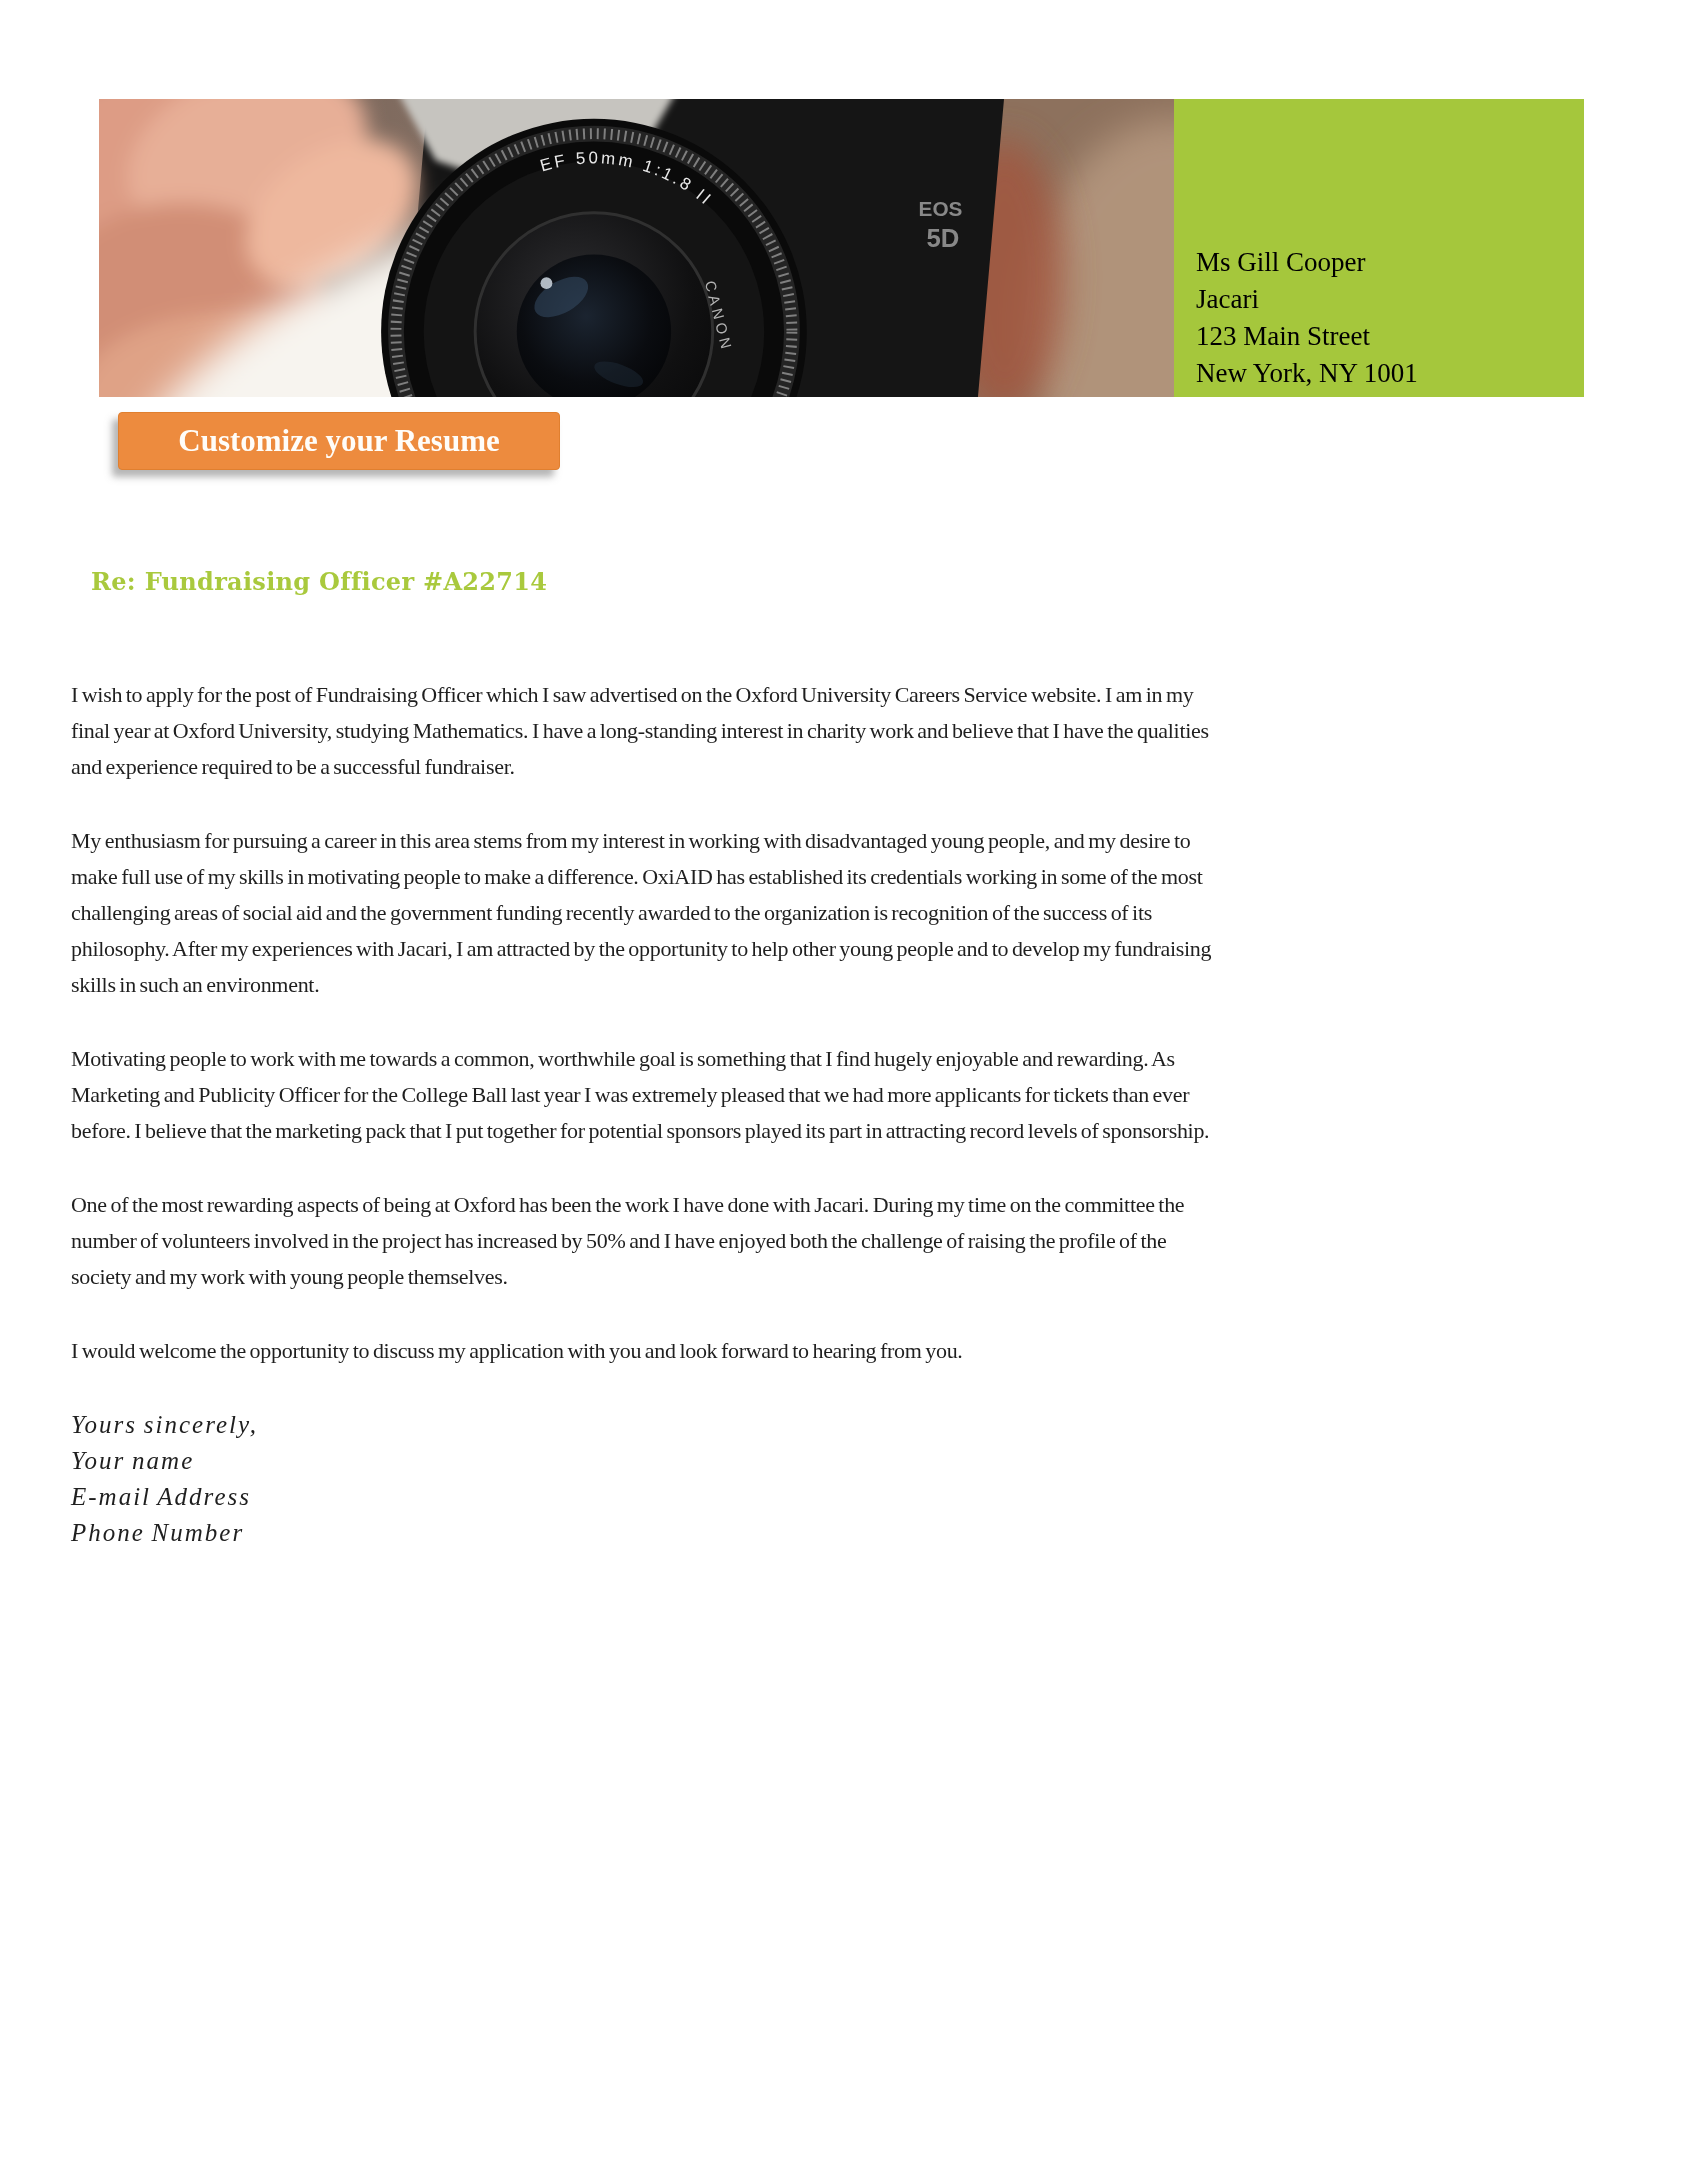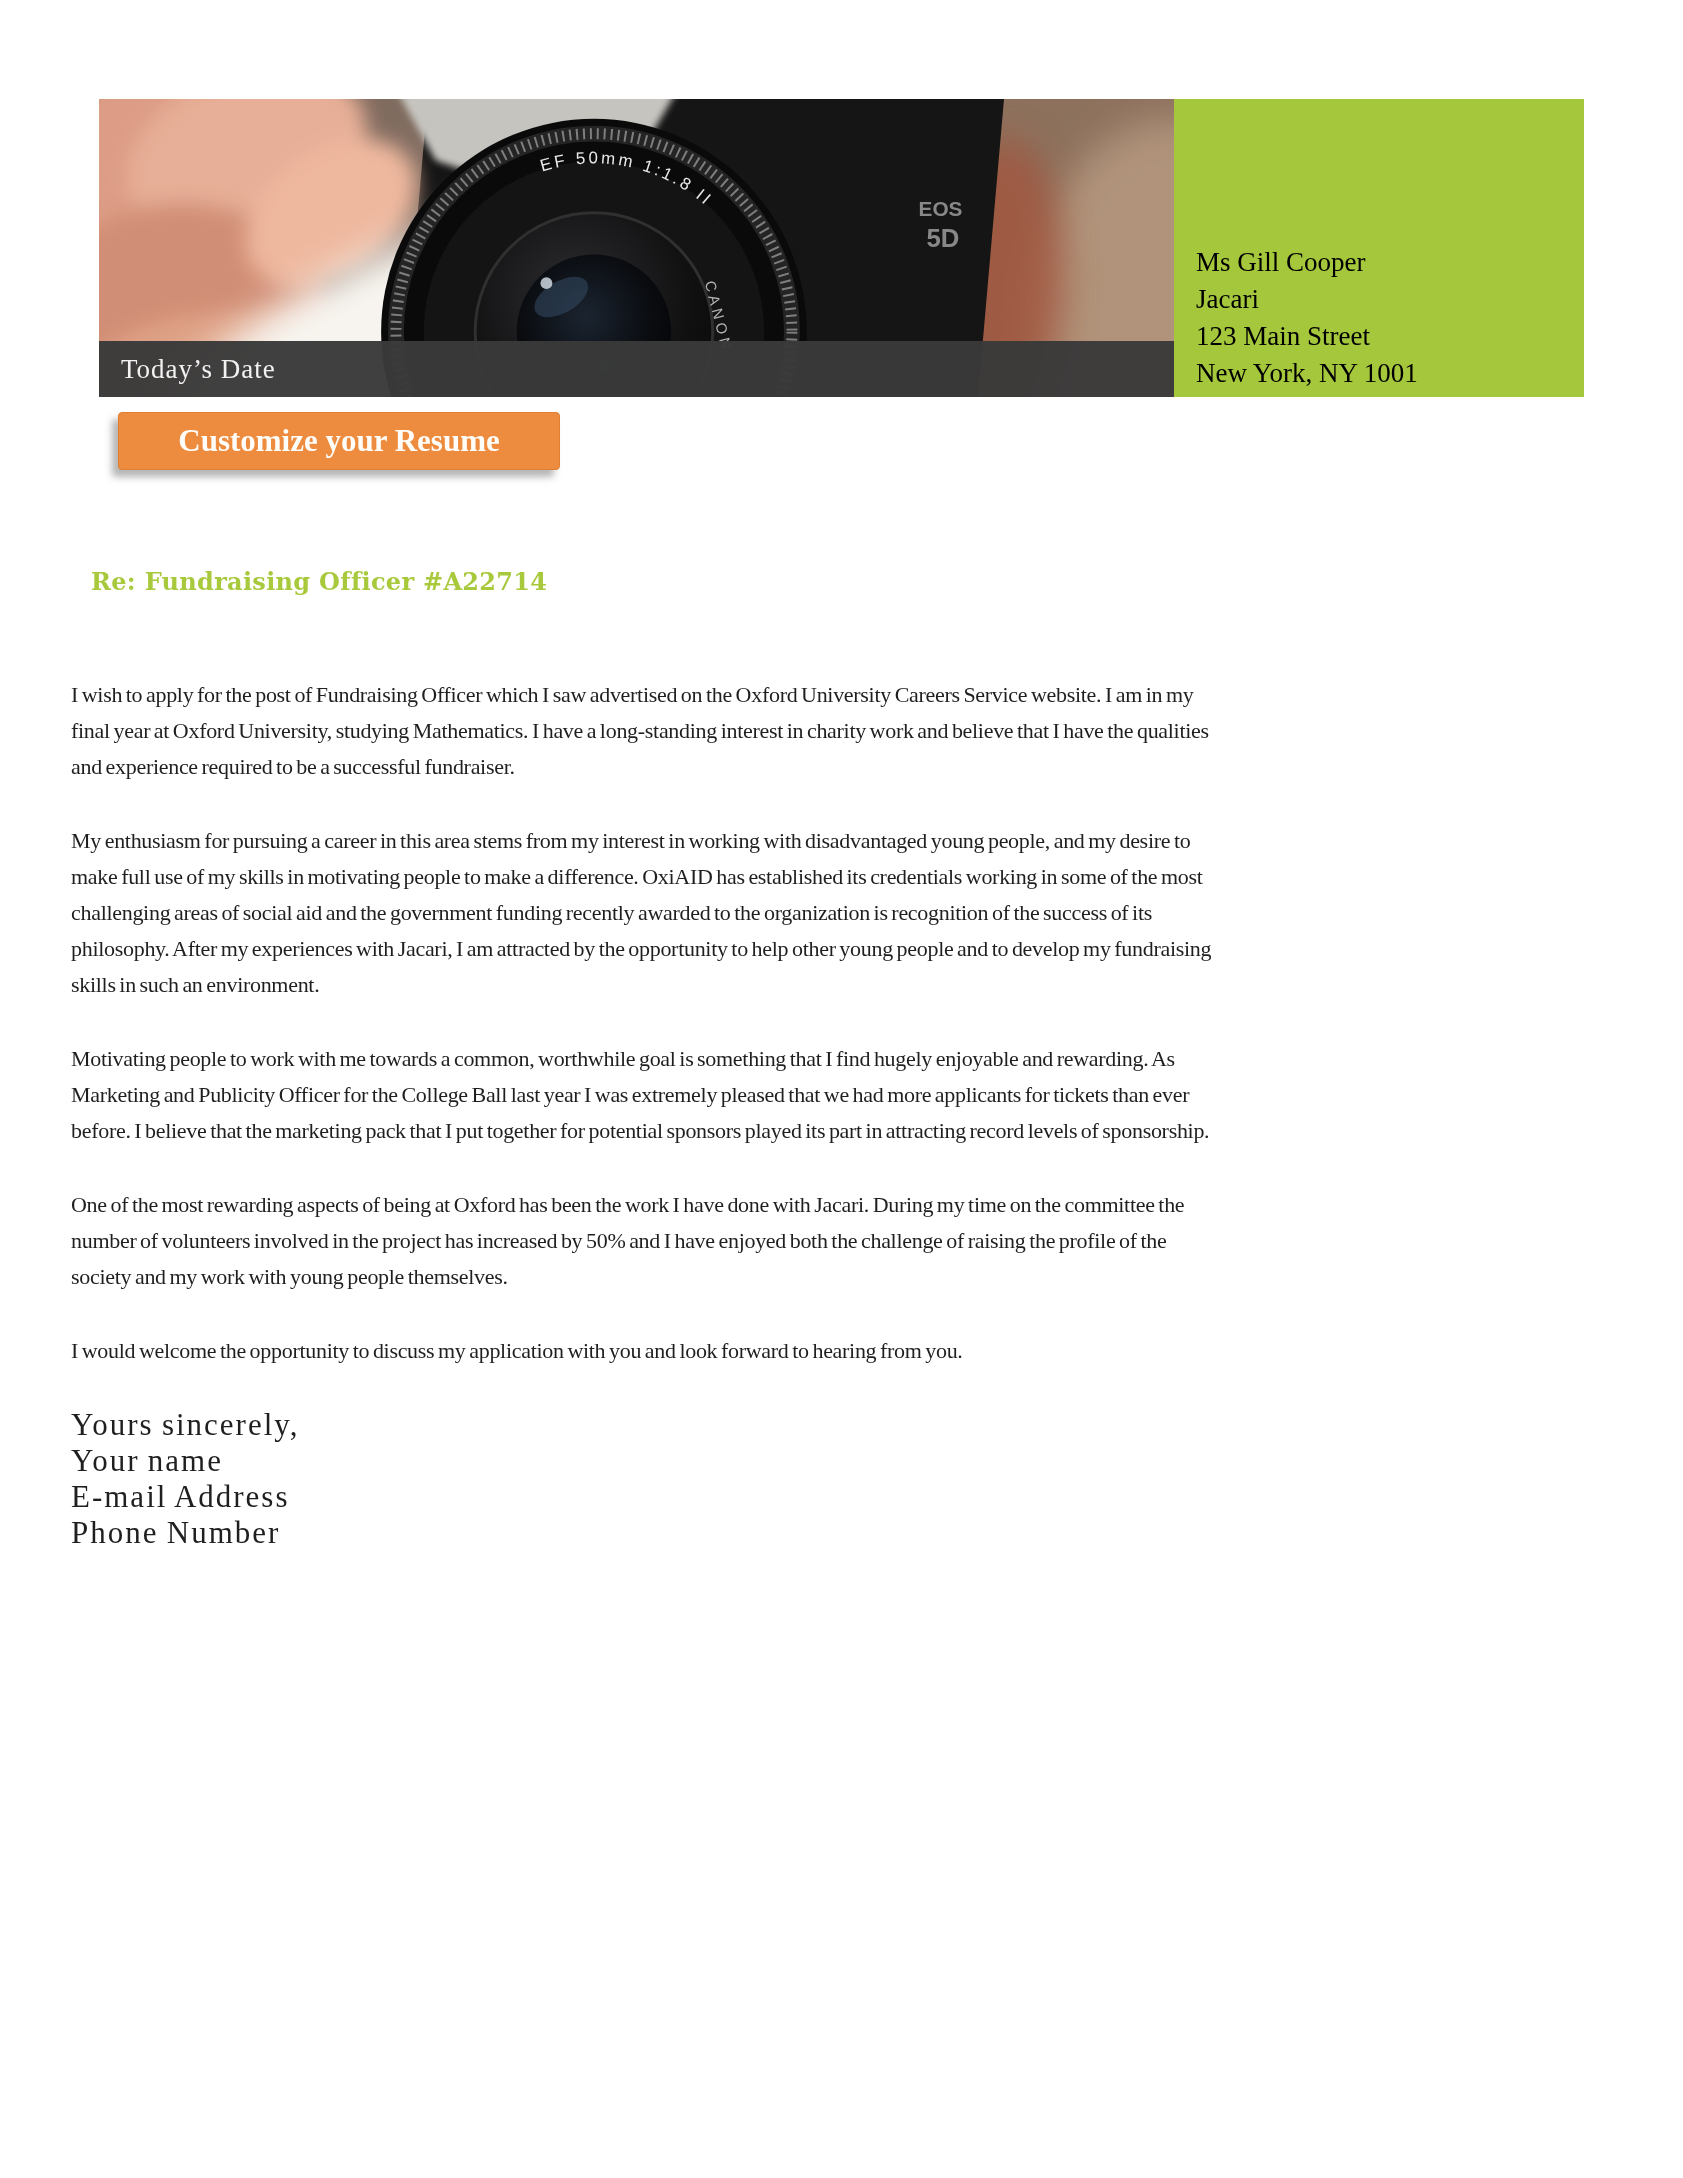--- a/index.html
+++ b/index.html
@@ -27,21 +27,21 @@
                  display:flex;align-items:center;justify-content:center;cursor:pointer;}
 
   
   .subject{position:absolute;left:91px;top:567px;
            font-family:"DejaVu Serif",serif;font-weight:bold;
            font-size:24px;color:#a9c93d;letter-spacing:0.3px;}
   .letter-body{position:absolute;left:71px;top:677px;width:1153px;
                font-size:22px;line-height:36px;letter-spacing:-0.3px;word-spacing:-1.5px;}
   .letter-body p{margin:0 0 38px 0;}
   .signoff{margin-top:16px;}
-  .signoff-line{font-size:31px;letter-spacing:2px;line-height:36px;}
+  .signoff-line{font-size:25px;letter-spacing:2px;line-height:36px;font-style:italic;}
 </style>
 </head>
 <body>
 
 <div class="page">
 
   <div class="header">
 
     <div class="photo-wrap">
       <svg viewBox="0 0 1086 301" preserveAspectRatio="none" aria-hidden="true">
@@ -112,23 +112,20 @@
           <ellipse cx="525" cy="278" rx="26" ry="10" fill="#243242" opacity="0.4" transform="rotate(20 525 278)"></ellipse>
           <circle cx="452" cy="186" r="6" fill="#cfd8e2" opacity="0.85"></circle>
 
           <text x="612" y="185" fill="#c4c4c4" font-size="15" letter-spacing="4" font-family="Liberation Sans, sans-serif" transform="rotate(76 612 185)" opacity="0.9">CANON</text>
 
           <text x="828" y="118" fill="#8f8f8f" font-size="21" font-weight="bold" font-family="Liberation Sans, sans-serif" opacity="0.95">EOS</text>
           <text x="836" y="150" fill="#8f8f8f" font-size="26" font-weight="bold" font-family="Liberation Sans, sans-serif" opacity="0.95">5D</text>
         </g>
       </svg>
 
-      <div class="date-bar">
-        <span class="date-label">Today’s Date</span>
-      </div>
     </div>
 
     <div class="contact-box">
       <div class="contact-line">Ms Gill Cooper</div>
       <div class="contact-line">Jacari</div>
       <div class="contact-line">123 Main Street</div>
       <div class="contact-line">New York, NY 1001</div>
     </div>
   </div>
 

